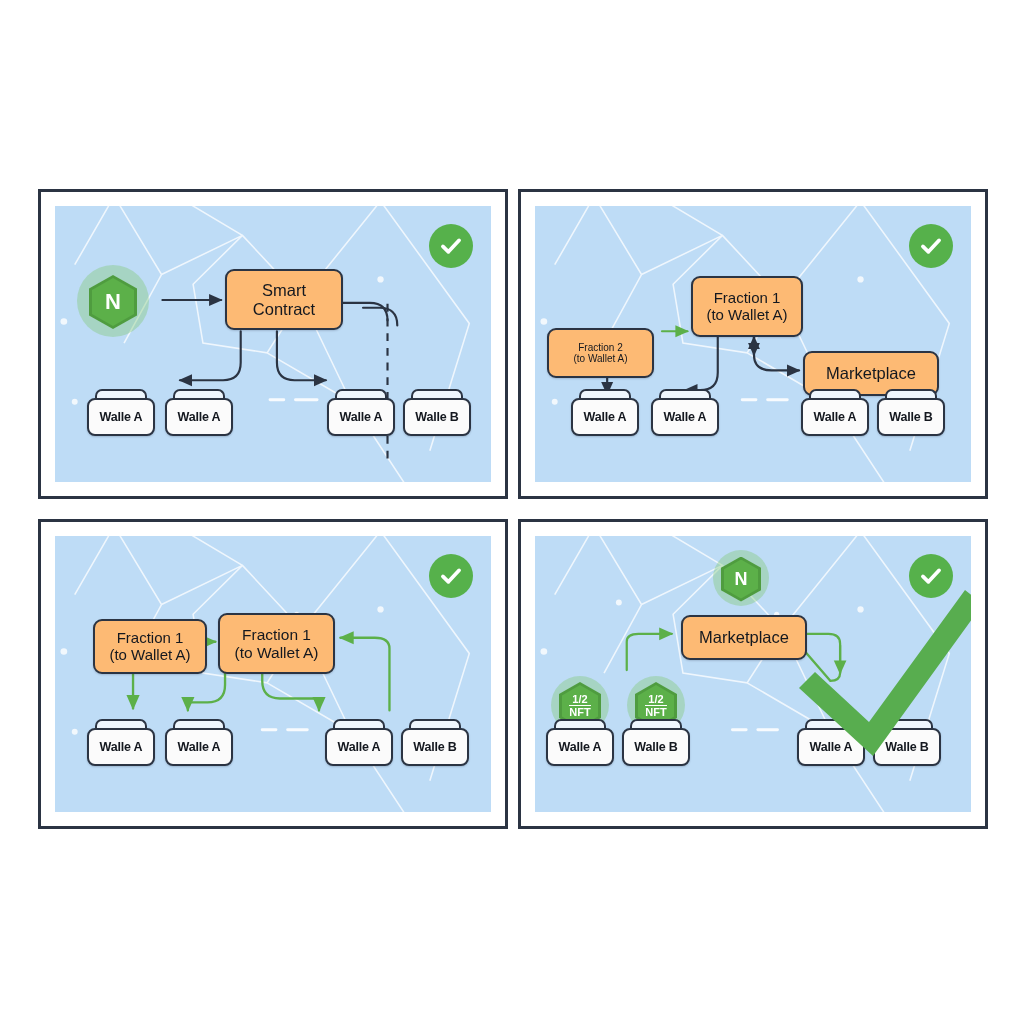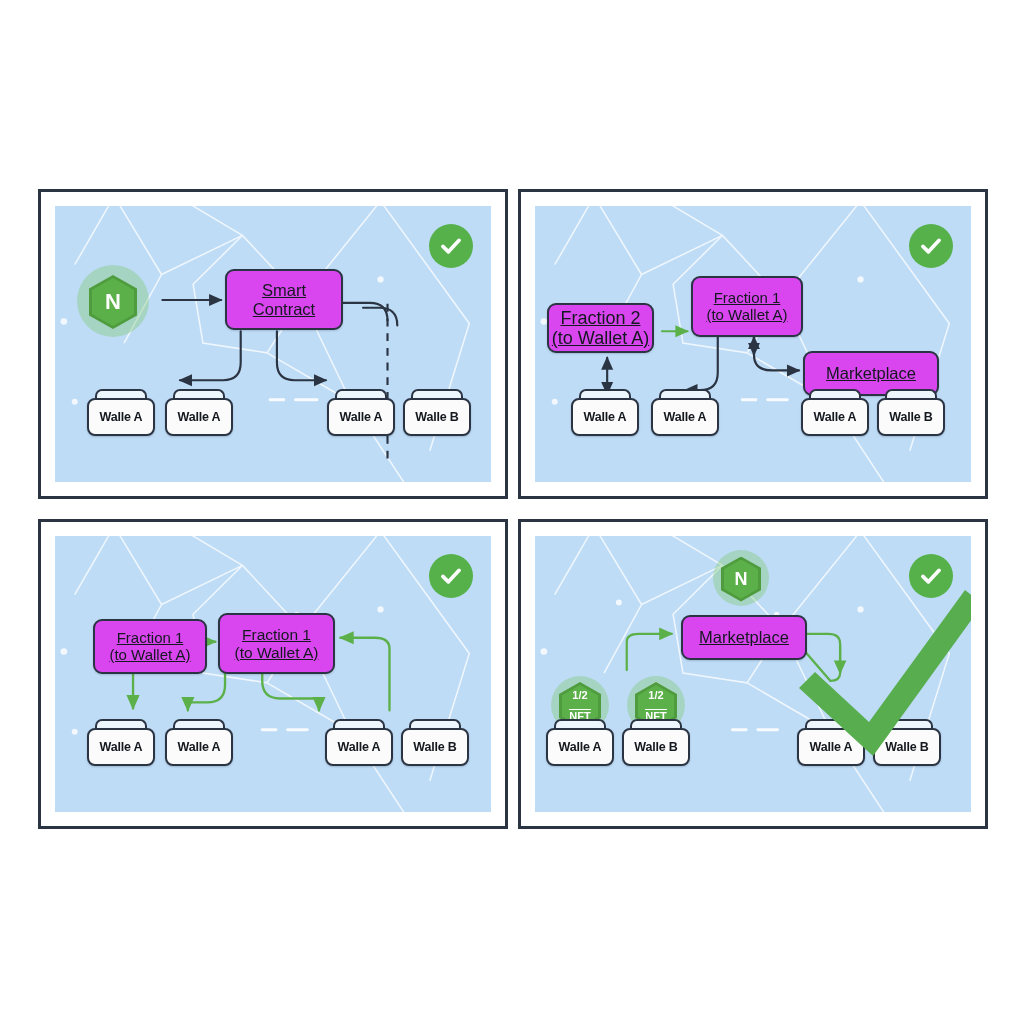--- a/index.html
+++ b/index.html
@@ -6,43 +6,43 @@
   body{width:1024px;height:1024px;font-family:"Liberation Sans",sans-serif;overflow:hidden;}
   #stage{position:relative;width:1024px;height:1024px;background:#ffffff;}
 
   .panel{position:absolute;background:#ffffff;border:3px solid #2b3443;box-sizing:border-box;}
   .panel-inner{position:absolute;left:14px;top:14px;right:14px;bottom:14px;background:#bedcf6;overflow:hidden;}
 
   .netbg{position:absolute;left:0;top:0;width:100%;height:100%;pointer-events:none;}
 
   .flow{position:absolute;left:0;top:0;width:100%;height:100%;overflow:visible;}
 
-  .node{position:absolute;background:#d946ef;border:2.2px solid #2b3443;border-radius:9px;
+  .node{position:absolute;background:#fdba74;border:2.2px solid #2b3443;border-radius:9px;
         display:flex;align-items:center;justify-content:center;text-align:center;
-        color:#14181f;line-height:1.12;box-shadow:0 1px 2px rgba(20,30,50,.18);text-decoration:underline;}
+        color:#14181f;line-height:1.12;box-shadow:0 1px 2px rgba(20,30,50,.18);}
   .node .l1{display:block;}
   .node .l2{display:block;}
 
   .wallet{position:absolute;border-radius:22px;}
   .wallet .tab{position:absolute;left:8px;top:0;right:8px;height:14px;
         background:#eef6fd;border:2.2px solid #2b3443;border-bottom:none;border-radius:7px 7px 0 0;}
   .wallet .body{position:absolute;left:0;top:9px;right:0;bottom:0;background:#fbfbfb;
         border:2.2px solid #2b3443;border-radius:8px;display:flex;align-items:center;justify-content:center;
         color:#14181f;font-weight:700;letter-spacing:-.2px;box-shadow:0 1px 2px rgba(20,30,50,.2);}
 
   .check-badge{position:absolute;border-radius:50%;background:#56b14b;display:flex;align-items:center;justify-content:center;}
   .hexwrap{position:absolute;display:flex;align-items:center;justify-content:center;}
   .halo{position:absolute;border-radius:50%;background:rgba(126,201,114,.38);}
   .hex{position:relative;display:flex;align-items:center;justify-content:center;
        clip-path:polygon(50% 0%,100% 25%,100% 75%,50% 100%,0% 75%,0% 25%);background:#4f9c3f;}
   .hex .inner{position:absolute;left:3px;top:3px;right:3px;bottom:3px;
        clip-path:polygon(50% 0%,100% 25%,100% 75%,50% 100%,0% 75%,0% 25%);background:#5cb049;}
   .hex .glyph{position:relative;color:#ffffff;font-weight:700;text-align:center;line-height:1;z-index:2;}
   .nftglyph{position:relative;z-index:2;color:#fff;font-weight:700;text-align:center;line-height:1.02;}
-  .nftglyph .num{display:block;border-bottom:1.6px solid #fff;padding-bottom:8px;}
+  .nftglyph .num{display:block;border-bottom:1.6px solid #fff;padding-bottom:0px;}
   .nftglyph .den{display:block;padding-top:1px;}
 
   .bigcheck{position:absolute;pointer-events:none;}
 </style>
 </head>
 <body>
 
 <div id="stage">
 
   <div class="panel" style="left:38px;top:189px;width:470px;height:310px;">
@@ -162,21 +162,21 @@
         </g>
       </svg>
 
       <svg class="flow" viewBox="0 0 442 282">
         <g stroke="#ffffff" stroke-width="3" stroke-linecap="round" opacity=".9">
           <line x1="210" y1="198" x2="224" y2="198"></line>
           <line x1="236" y1="198" x2="256" y2="198"></line>
         </g>
       </svg>
 
-      <div class="node" style="left:12px;top:97px;width:103px;height:46px;font-size:18px;">
+      <div class="node" style="left:12px;top:122px;width:103px;height:46px;font-size:10px;">
         <div>
           <span class="l1">Fraction 2</span>
           <span class="l2">(to Wallet A)</span>
         </div>
       </div>
 
       <div class="node" style="left:156px;top:70px;width:108px;height:57px;font-size:15px;">
         <div>
           <span class="l1">Fraction 1</span>
           <span class="l2">(to Wallet A)</span>

